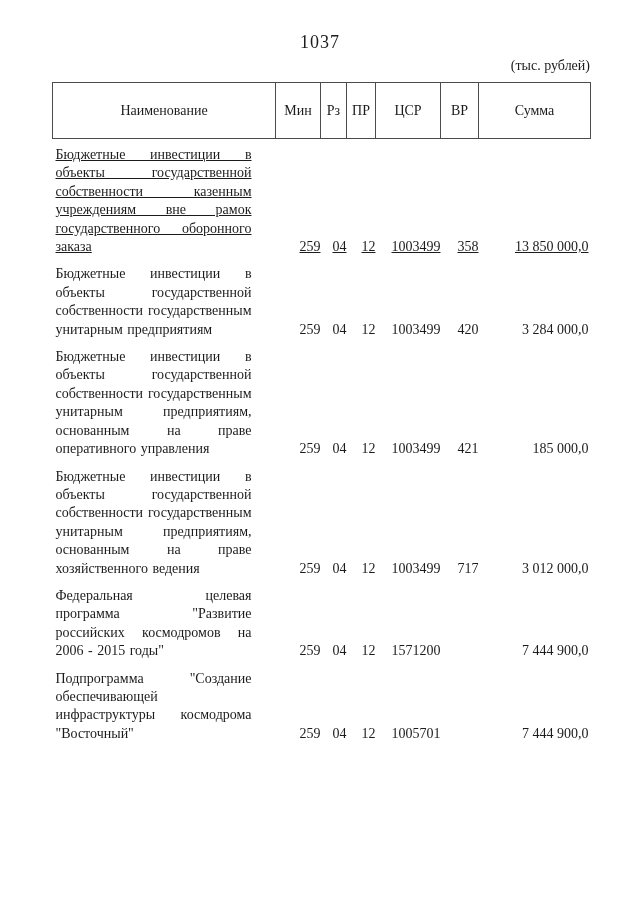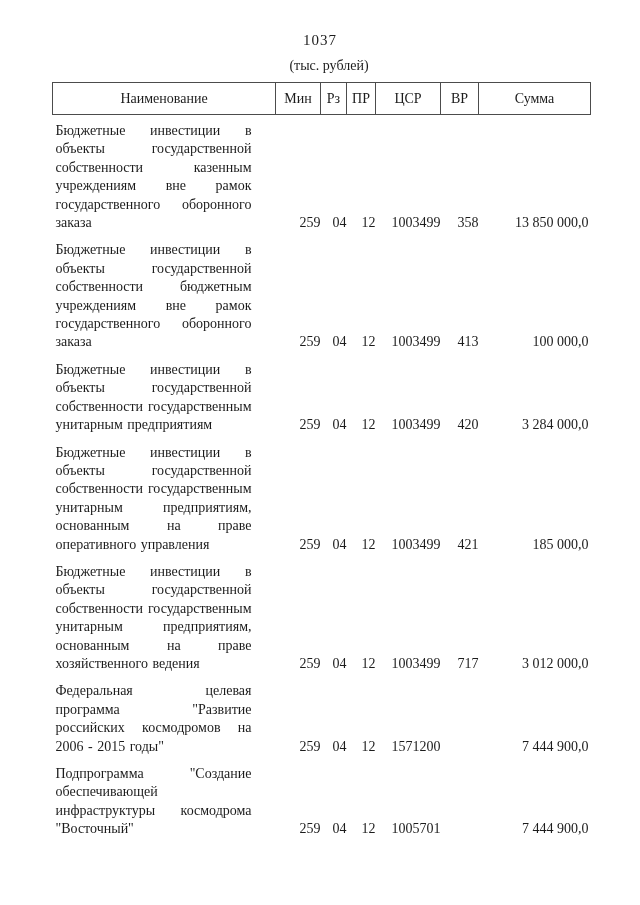--- a/index.html
+++ b/index.html
@@ -14,57 +14,58 @@
     font-family: "Liberation Serif", "DejaVu Serif", serif;
     color: #1c1c1c;
     overflow: hidden;
   }
   .page-number {
     position: absolute;
     top: 32px;
     left: 0;
     width: 640px;
     text-align: center;
-    font-size: 15px;
+    font-size: 18px;
     letter-spacing: 1px;
   }
   .units-note {
     position: absolute;
     top: 58px;
-    left: 60px;
+    left: 52px;
     width: 538px;
-    text-align: center;
+    text-align: right;
     font-size: 14px;
   }
   table.budget-table {
     position: absolute;
     top: 82px;
     left: 52px;
     width: 538px;
     border-collapse: collapse;
     table-layout: fixed;
     font-size: 14px;
   }
   table.budget-table thead th {
     border: 1px solid #4c4c4c;
     font-weight: normal;
     text-align: center;
     vertical-align: middle;
     height: 31px;
-    padding: 0 1px;
+    padding: 12px 1px;
     font-size: 14px;
   }
   table.budget-table tbody td {
     border: none;
     vertical-align: bottom;
     padding: 0 0 9px 0;
     line-height: 18.4px;
   }
   table.budget-table tbody tr:first-child td {
     padding-top: 7px;
+    text-decoration: underline;
   }
   td.cell-name {
     text-align: justify;
     text-align-last: left;
     padding-left: 3px !important;
     padding-right: 24px !important;
     word-spacing: 1px;
   }
   td.cell-center {
     text-align: right;
@@ -116,29 +117,20 @@
     <tr>
       <td class="cell-name">Бюджетные инвестиции в объекты государственной собственности казенным учреждениям вне рамок государственного оборонного заказа</td>
       <td class="cell-center">259</td>
       <td class="cell-center">04</td>
       <td class="cell-center">12</td>
       <td class="cell-center">1003499</td>
       <td class="cell-center">358</td>
       <td class="cell-sum">13 850 000,0</td>
     </tr>
     <tr>
-      <td class="cell-name">Бюджетные инвестиции в объекты государственной собственности бюджетным учреждениям вне рамок государственного оборонного заказа</td>
-      <td class="cell-center">259</td>
-      <td class="cell-center">04</td>
-      <td class="cell-center">12</td>
-      <td class="cell-center">1003499</td>
-      <td class="cell-center">413</td>
-      <td class="cell-sum">100 000,0</td>
-    </tr>
-    <tr>
       <td class="cell-name">Бюджетные инвестиции в объекты государственной собственности государственным унитарным предприятиям</td>
       <td class="cell-center">259</td>
       <td class="cell-center">04</td>
       <td class="cell-center">12</td>
       <td class="cell-center">1003499</td>
       <td class="cell-center">420</td>
       <td class="cell-sum">3 284 000,0</td>
     </tr>
     <tr>
       <td class="cell-name">Бюджетные инвестиции в объекты государственной собственности государственным унитарным предприятиям, основанным на праве оперативного управления</td>

